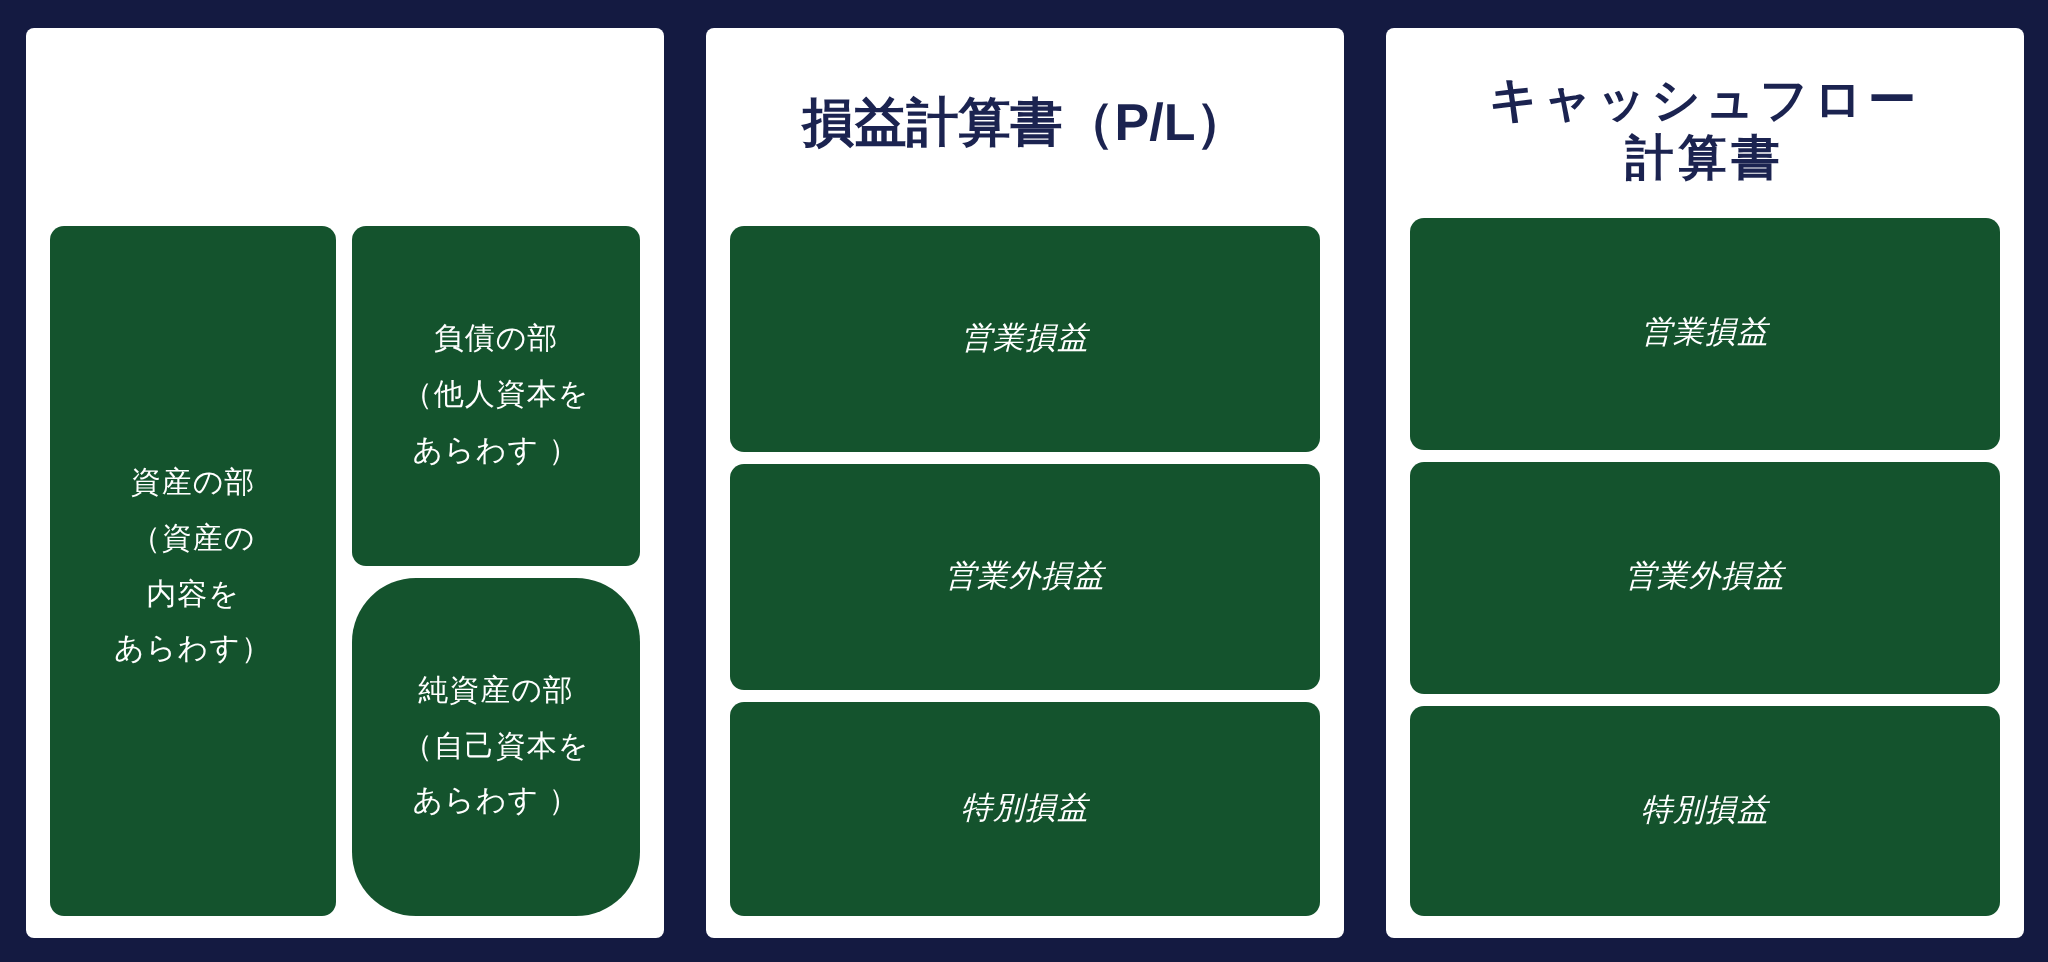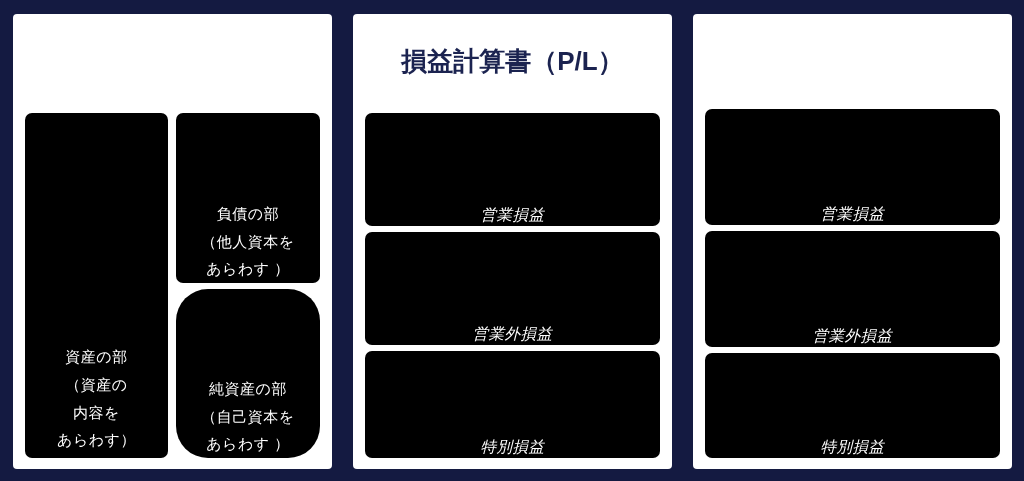--- a/index.html
+++ b/index.html
@@ -52,25 +52,25 @@
   }
   #title-cf {
     top: 22px;
     font-size: 24px;
     letter-spacing: 2.5px;
   }
 
   
   .blue-box {
     position: absolute;
-    background: #000000;
+    background: #14532d;
     border-radius: 7px;
     box-sizing: border-box;
     display: flex;
-    align-items: flex-end;
+    align-items: center;
     justify-content: center;
   }
   .blue-box .box-label {
     color: #ffffff;
     text-align: center;
     font-size: 15px;
     line-height: 1.85;
     white-space: pre-line;
     letter-spacing: 0.5px;
   }
@@ -152,20 +152,22 @@
     <div class="blue-box stack-box single-line" id="pl-nonop">
       <span class="box-label">営業外損益</span>
     </div>
 
     <div class="blue-box stack-box single-line" id="pl-special">
       <span class="box-label">特別損益</span>
     </div>
   </div>
 
   <div class="panel" id="panel-cf">
+    <div class="panel-title" id="title-cf">キャッシュフロー
+計算書</div>
 
     <div class="blue-box stack-box single-line" id="cf-op">
       <span class="box-label">営業損益</span>
     </div>
 
     <div class="blue-box stack-box single-line" id="cf-nonop">
       <span class="box-label">営業外損益</span>
     </div>
 
     <div class="blue-box stack-box single-line" id="cf-special">

